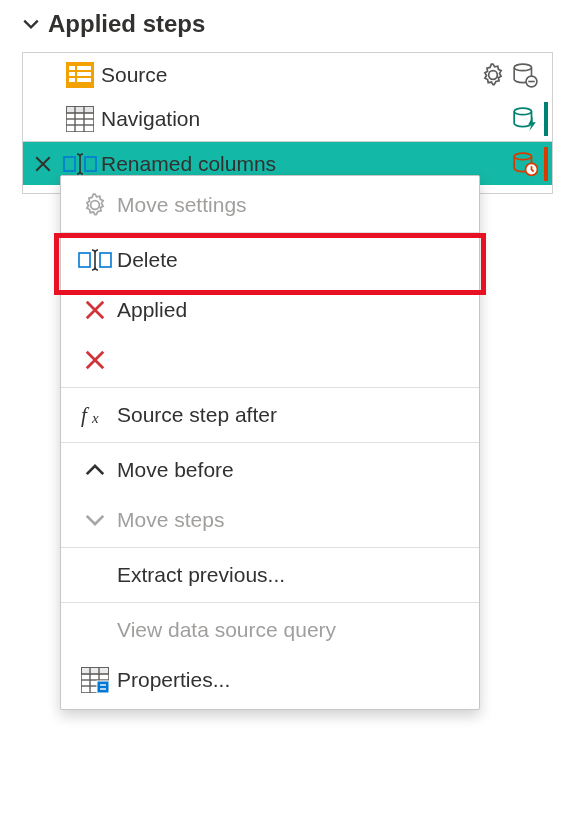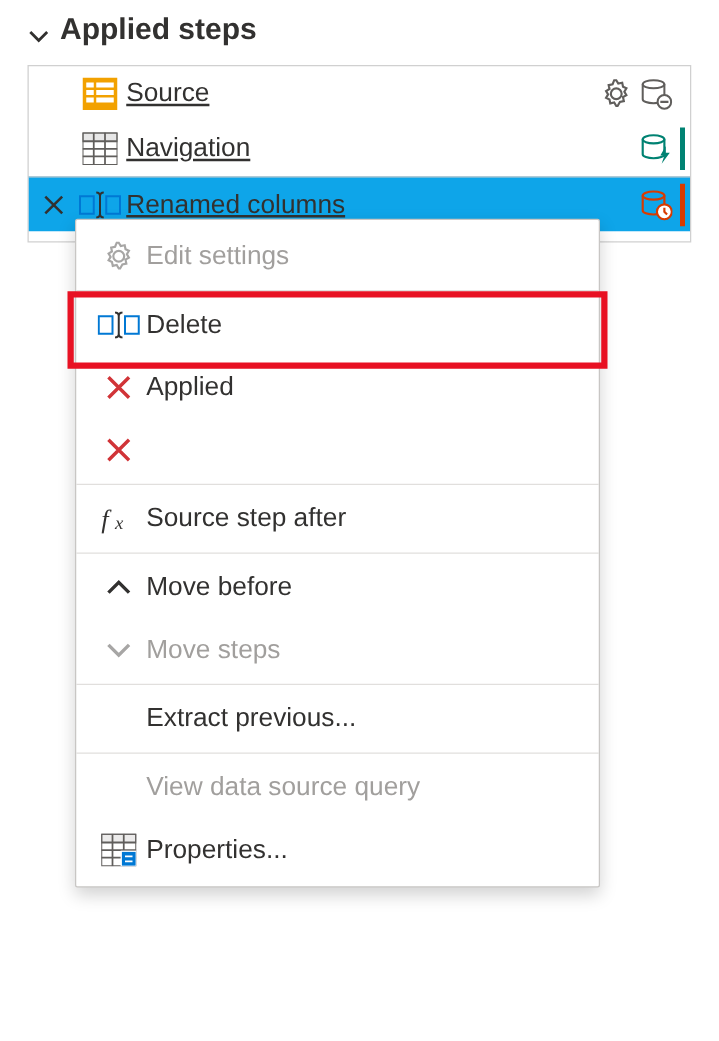--- a/index.html
+++ b/index.html
@@ -7,40 +7,39 @@
       font-family: "Segoe UI", -apple-system, sans-serif;
       font-size: 20px;
       color: #323130;
       width: 575px;
       height: 833px;
       background: #fff;
       position: relative;
     }
     .panel-header {
       display: flex;
-      align-items: flex-end;
+      align-items: center;
       gap: 8px;
       padding: 10px 14px 10px 22px;
       font-weight: 600;
       font-size: 24px;
     }
     .panel-body {
       border: 1px solid #d0d0d0;
       margin: 4px 22px 0 22px;
       padding-bottom: 8px;
-      text-decoration: underline;
     }
     .step {
       display: flex;
       align-items: center;
       height: 44px;
       position: relative;
     }
     .step.selected {
-      background: #0ea5e9;
+      background: #14b8a6;
       border-top: 1px solid #d0d0d0;
     }
     .step .delete-slot {
       width: 40px;
       display: flex;
       justify-content: center;
     }
     .step .icon-slot {
       width: 34px;
       display: flex;
@@ -211,21 +210,21 @@
 </div>
 
 <div class="context-menu">
 
   <div class="menu-item disabled">
     <span class="mi-icon">
       <svg width="26" height="26" viewBox="0 0 24 24">
           <path fill="none" stroke="#605e5c" stroke-width="1.6" d="M12 8a4 4 0 100 8 4 4 0 000-8z M12 2l1.5 2.5 2.9-.6 .6 2.9L19.5 8 18 10.5l1.5 2.5-2.5 1.5.6 2.9-2.9.6L13 21l-1-.0-1.5-2.5-2.9.6-.6-2.9L4.5 15 6 12.5 4.5 10l2.5-1.5-.6-2.9 2.9-.6L10.5 2z"></path>
         </svg>
     </span>
-    <span class="mi-label">Edit settings</span>
+    <span class="mi-label">Move settings</span>
   </div>
 
   <div class="menu-sep"></div>
 
   <div class="menu-item">
     <span class="mi-icon">
       <svg width="34" height="22" viewBox="0 0 34 22">
         <rect x="1" y="4" width="11" height="14" fill="none" stroke="#0078d4" stroke-width="1.6"></rect>
         <rect x="22" y="4" width="11" height="14" fill="none" stroke="#0078d4" stroke-width="1.6"></rect>
         <path d="M14 1 C16 1 17 2 17 4 V18 C17 20 16 21 14 21 M20 1 C18 1 17 2 17 4 V18 C17 20 18 21 20 21" fill="none" stroke="#323130" stroke-width="1.6"></path>

